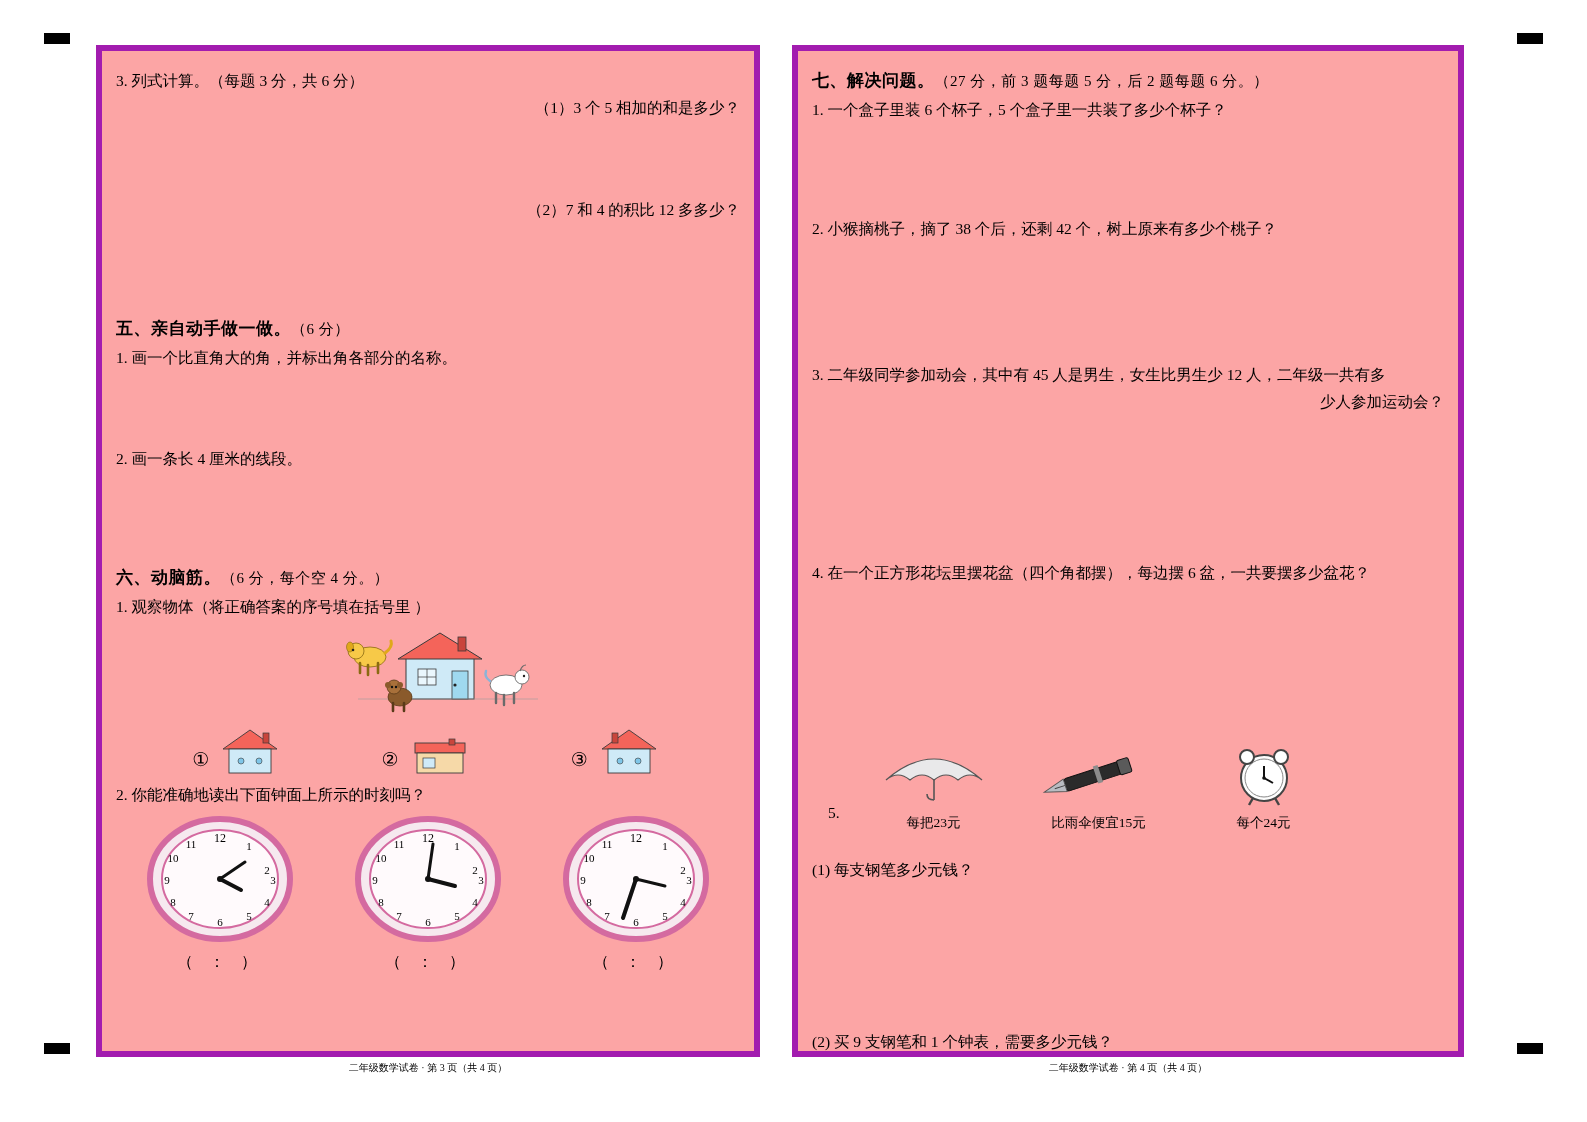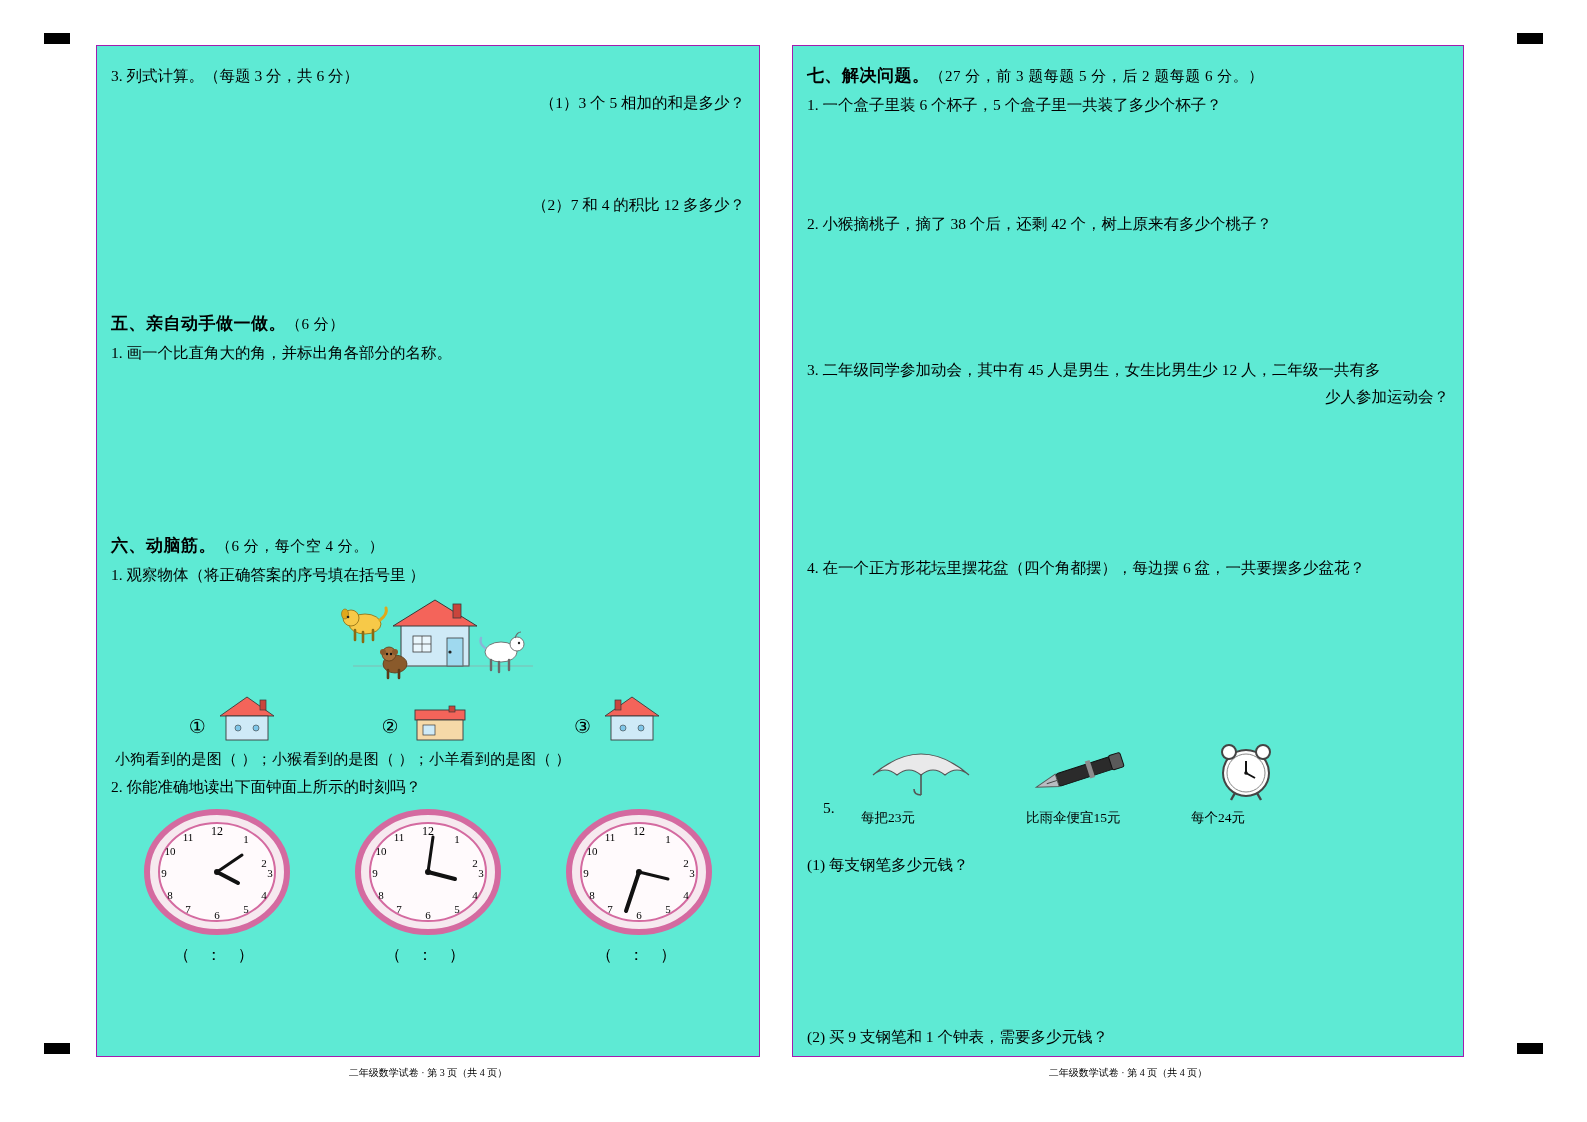--- a/index.html
+++ b/index.html
@@ -6,21 +6,21 @@
   body{width:1587px;height:1122px;font-family:"Liberation Serif","DejaVu Serif",serif;color:#000;}
   .page{position:relative;width:1587px;height:1122px;overflow:hidden;}
 
   
   .mark{position:absolute;background:#000;}
   .mark.tl{left:44px;top:33px;width:26px;height:11px;}
   .mark.tr{right:44px;top:33px;width:26px;height:11px;}
   .mark.bl{left:44px;bottom:68px;width:26px;height:11px;}
   .mark.br{right:44px;bottom:68px;width:26px;height:11px;}
 
-  .sheet{position:absolute;top:45px;border:1px solid #a21caf;background:#5eead4;box-sizing:border-box;}
+  .sheet{position:absolute;top:45px;border:6px solid #a21caf;background:#fca5a5;box-sizing:border-box;}
   .sheet.left{left:96px;width:664px;height:1012px;}
   .sheet.right{left:792px;width:672px;height:1012px;}
 
   .inner{position:relative;width:100%;height:100%;box-sizing:border-box;padding:18px 14px 0 14px;}
 
   .sec-title{font-weight:bold;font-size:17px;margin:0 0 6px 0;letter-spacing:.5px;}
   .sec-title .score{font-weight:normal;font-size:15px;}
   .q{font-size:15.5px;line-height:1.5;margin:0 0 4px 0;}
   .q.indent{margin-left:14px;text-align:right;}
   .gap-sm{height:26px;}
@@ -40,21 +40,21 @@
 
   .answerline{font-size:15px;margin:4px 0 6px 4px;letter-spacing:.3px;}
 
   
   .clocks{display:flex;justify-content:space-around;margin-top:8px;}
   .clockbox{text-align:center;}
   .paren{font-size:16px;letter-spacing:6px;margin-top:4px;}
 
   
   .items{display:flex;align-items:flex-end;gap:30px;margin-left:54px;}
-  .item{width:135px;}
+  .item{width:135px;text-align:center;}
   .item .cap{font-size:13.5px;margin-top:2px;}
   .num5{position:absolute;left:16px;font-size:15.5px;}
   .items-row{position:relative;margin-top:6px;}
 </style>
 </head>
 <body>
 
 <div class="page">
 
   <div class="mark tl"></div>
@@ -69,20 +69,21 @@
       <div class="q indent">（1）3 个 5 相加的和是多少？</div>
       <div class="gap-lg"></div>
       <div class="q indent">（2）7 和 4 的积比 12 多多少？</div>
       <div class="gap-xl"></div>
 
       <div class="sec-title">
         <span>五、亲自动手做一做。</span><span class="score">（6 分）</span>
       </div>
       <div class="q">1. 画一个比直角大的角，并标出角各部分的名称。</div>
       <div class="gap-lg"></div>
+      <div class="q">2. 画一条长 4 厘米的线段。</div>
       <div class="gap-xl"></div>
 
       <div class="sec-title">
         <span>六、动脑筋。</span><span class="score">（6 分，每个空 4 分。）</span>
       </div>
       <div class="q">1. 观察物体（将正确答案的序号填在括号里  ）</div>
 
       <div class="scene">
         <div class="scene-wrap">
           <svg width="220" height="90" viewBox="0 0 220 90">
@@ -158,21 +159,20 @@
           <svg width="70" height="54" viewBox="0 0 70 54">
             <polygon points="8,24 35,5 62,24" fill="#f4645a" stroke="#3a3a3a" stroke-width=".9"></polygon>
             <rect x="14" y="24" width="42" height="24" fill="#cfeaf7" stroke="#3a3a3a" stroke-width=".9"></rect>
             <rect x="18" y="8" width="6" height="10" fill="#c9453c" stroke="#3a3a3a" stroke-width=".7"></rect>
             <circle cx="26" cy="36" r="3" fill="#7fc6e8" stroke="#3a3a3a" stroke-width=".6"></circle>
             <circle cx="44" cy="36" r="3" fill="#7fc6e8" stroke="#3a3a3a" stroke-width=".6"></circle>
           </svg>
         </div>
       </div>
 
-      <div class="answerline">小狗看到的是图（            ）；小猴看到的是图（            ）；小羊看到的是图（            ）</div>
 
       <div class="q">2. 你能准确地读出下面钟面上所示的时刻吗？</div>
 
       <div class="clocks">
 
         <div class="clockbox">
           <svg width="150" height="130" viewBox="0 0 150 130">
             <ellipse cx="75" cy="65" rx="70" ry="60" fill="#f6e9ef" stroke="#d46aa0" stroke-width="6"></ellipse>
             <ellipse cx="75" cy="65" rx="58" ry="49" fill="#fffafc" stroke="#d46aa0" stroke-width="2"></ellipse>
             <text x="75" y="28" font-size="12" text-anchor="middle" font-family="Liberation Serif, serif">12</text>

